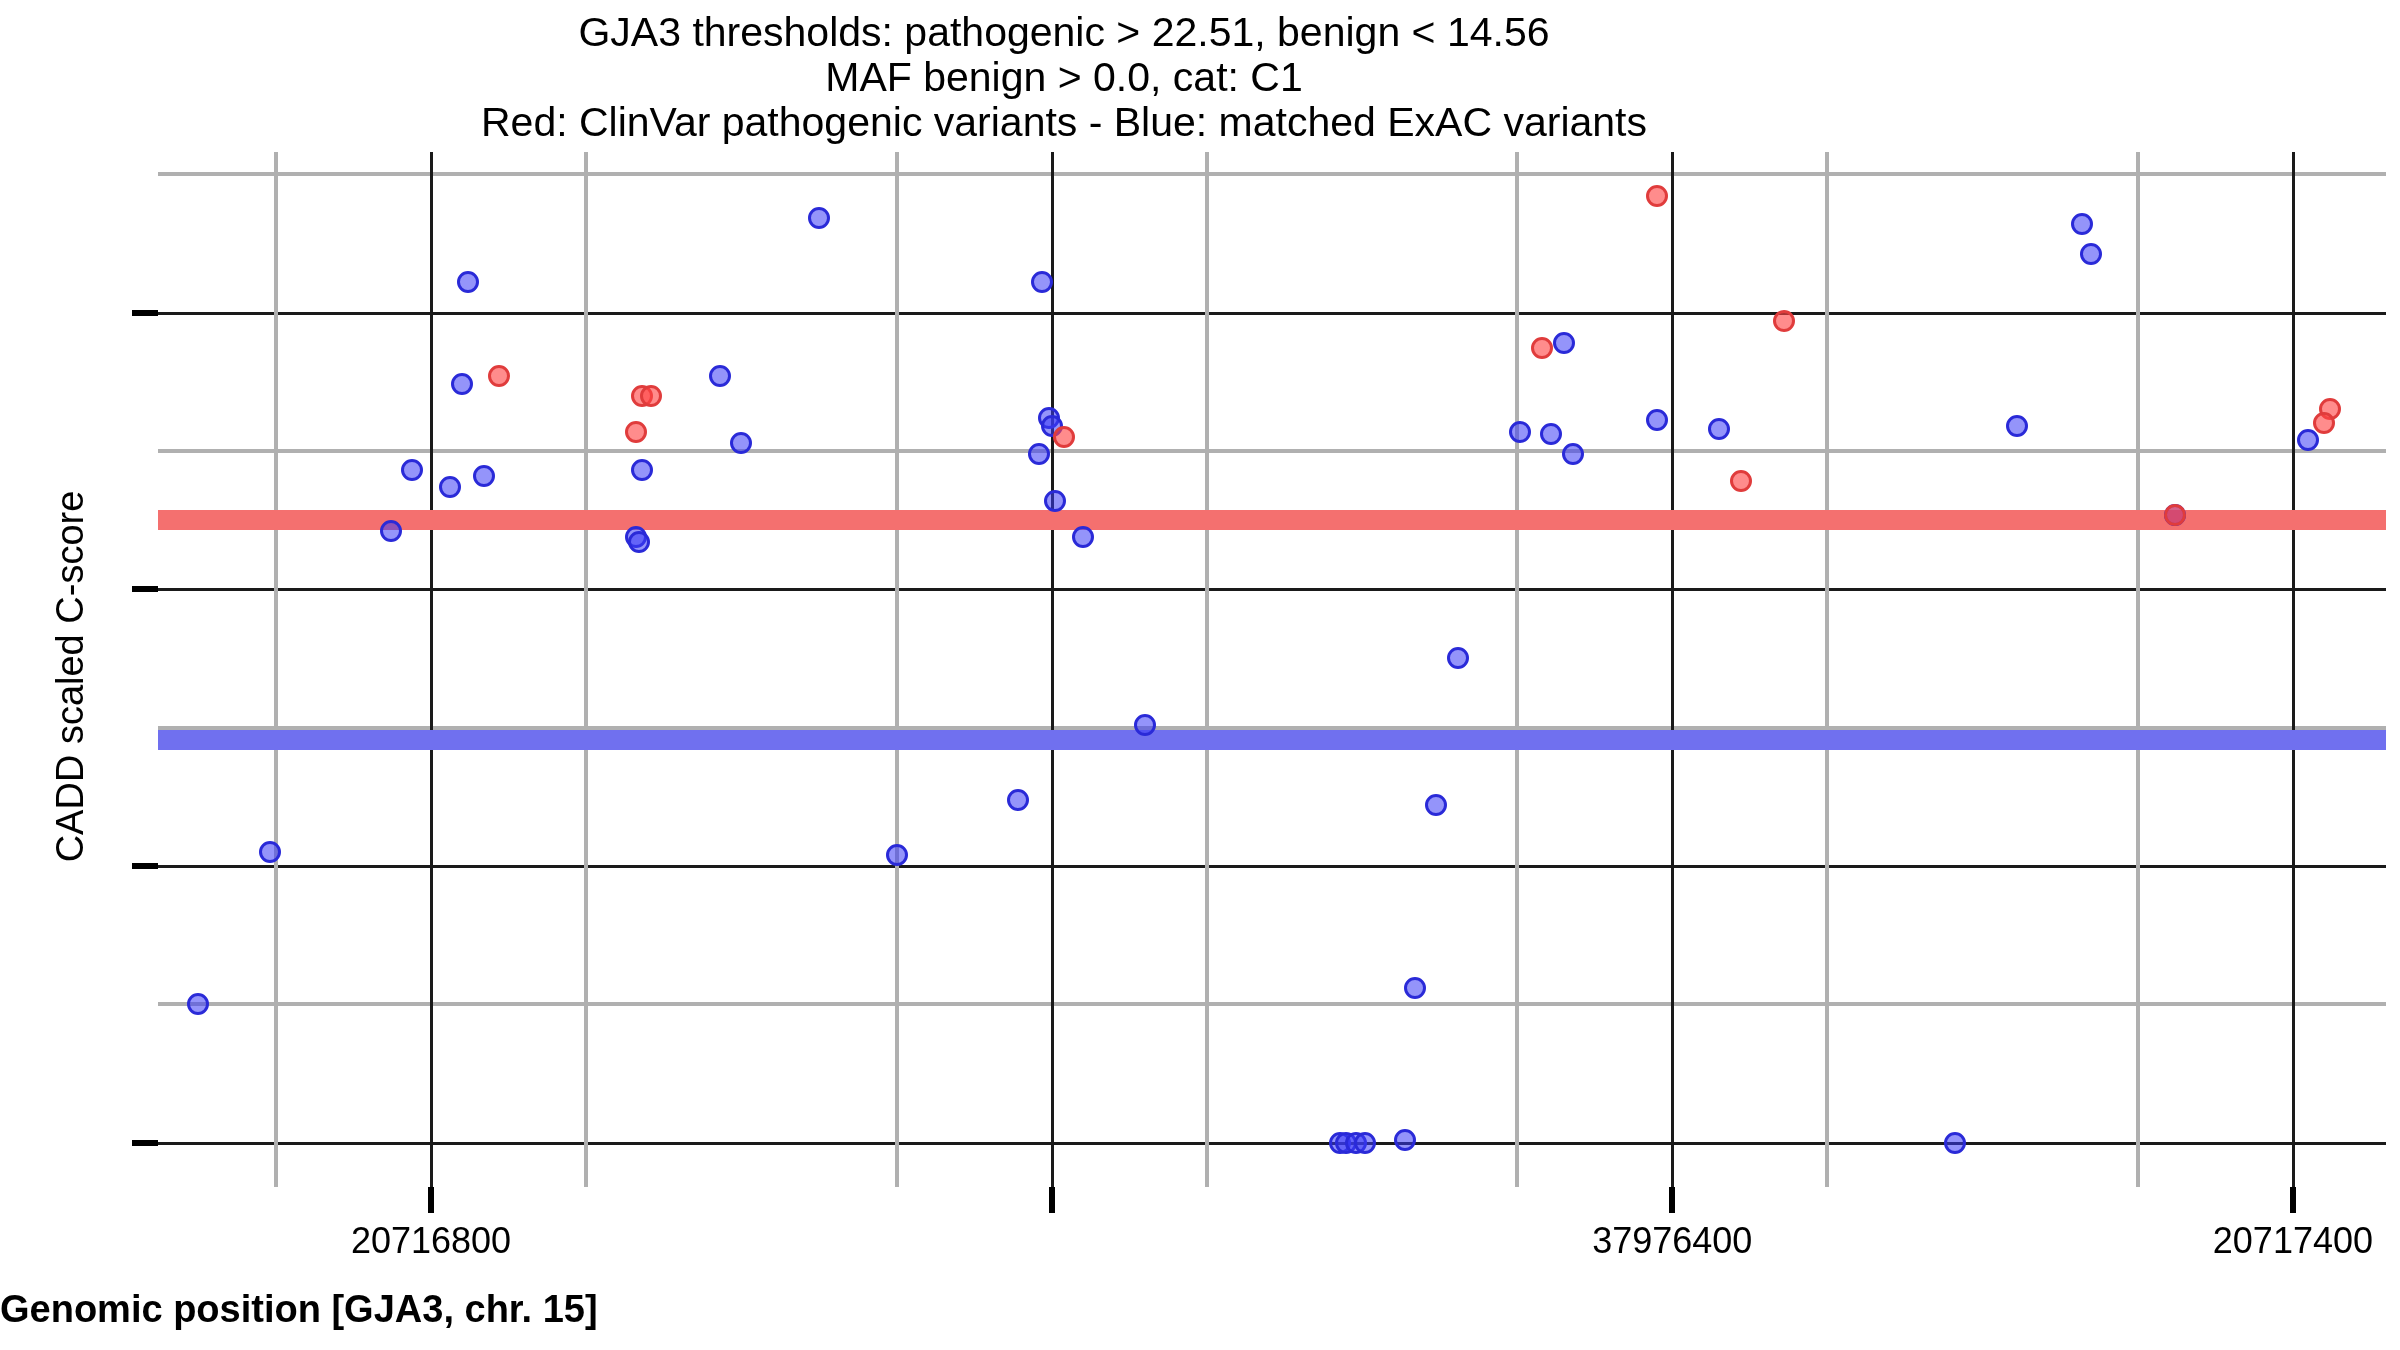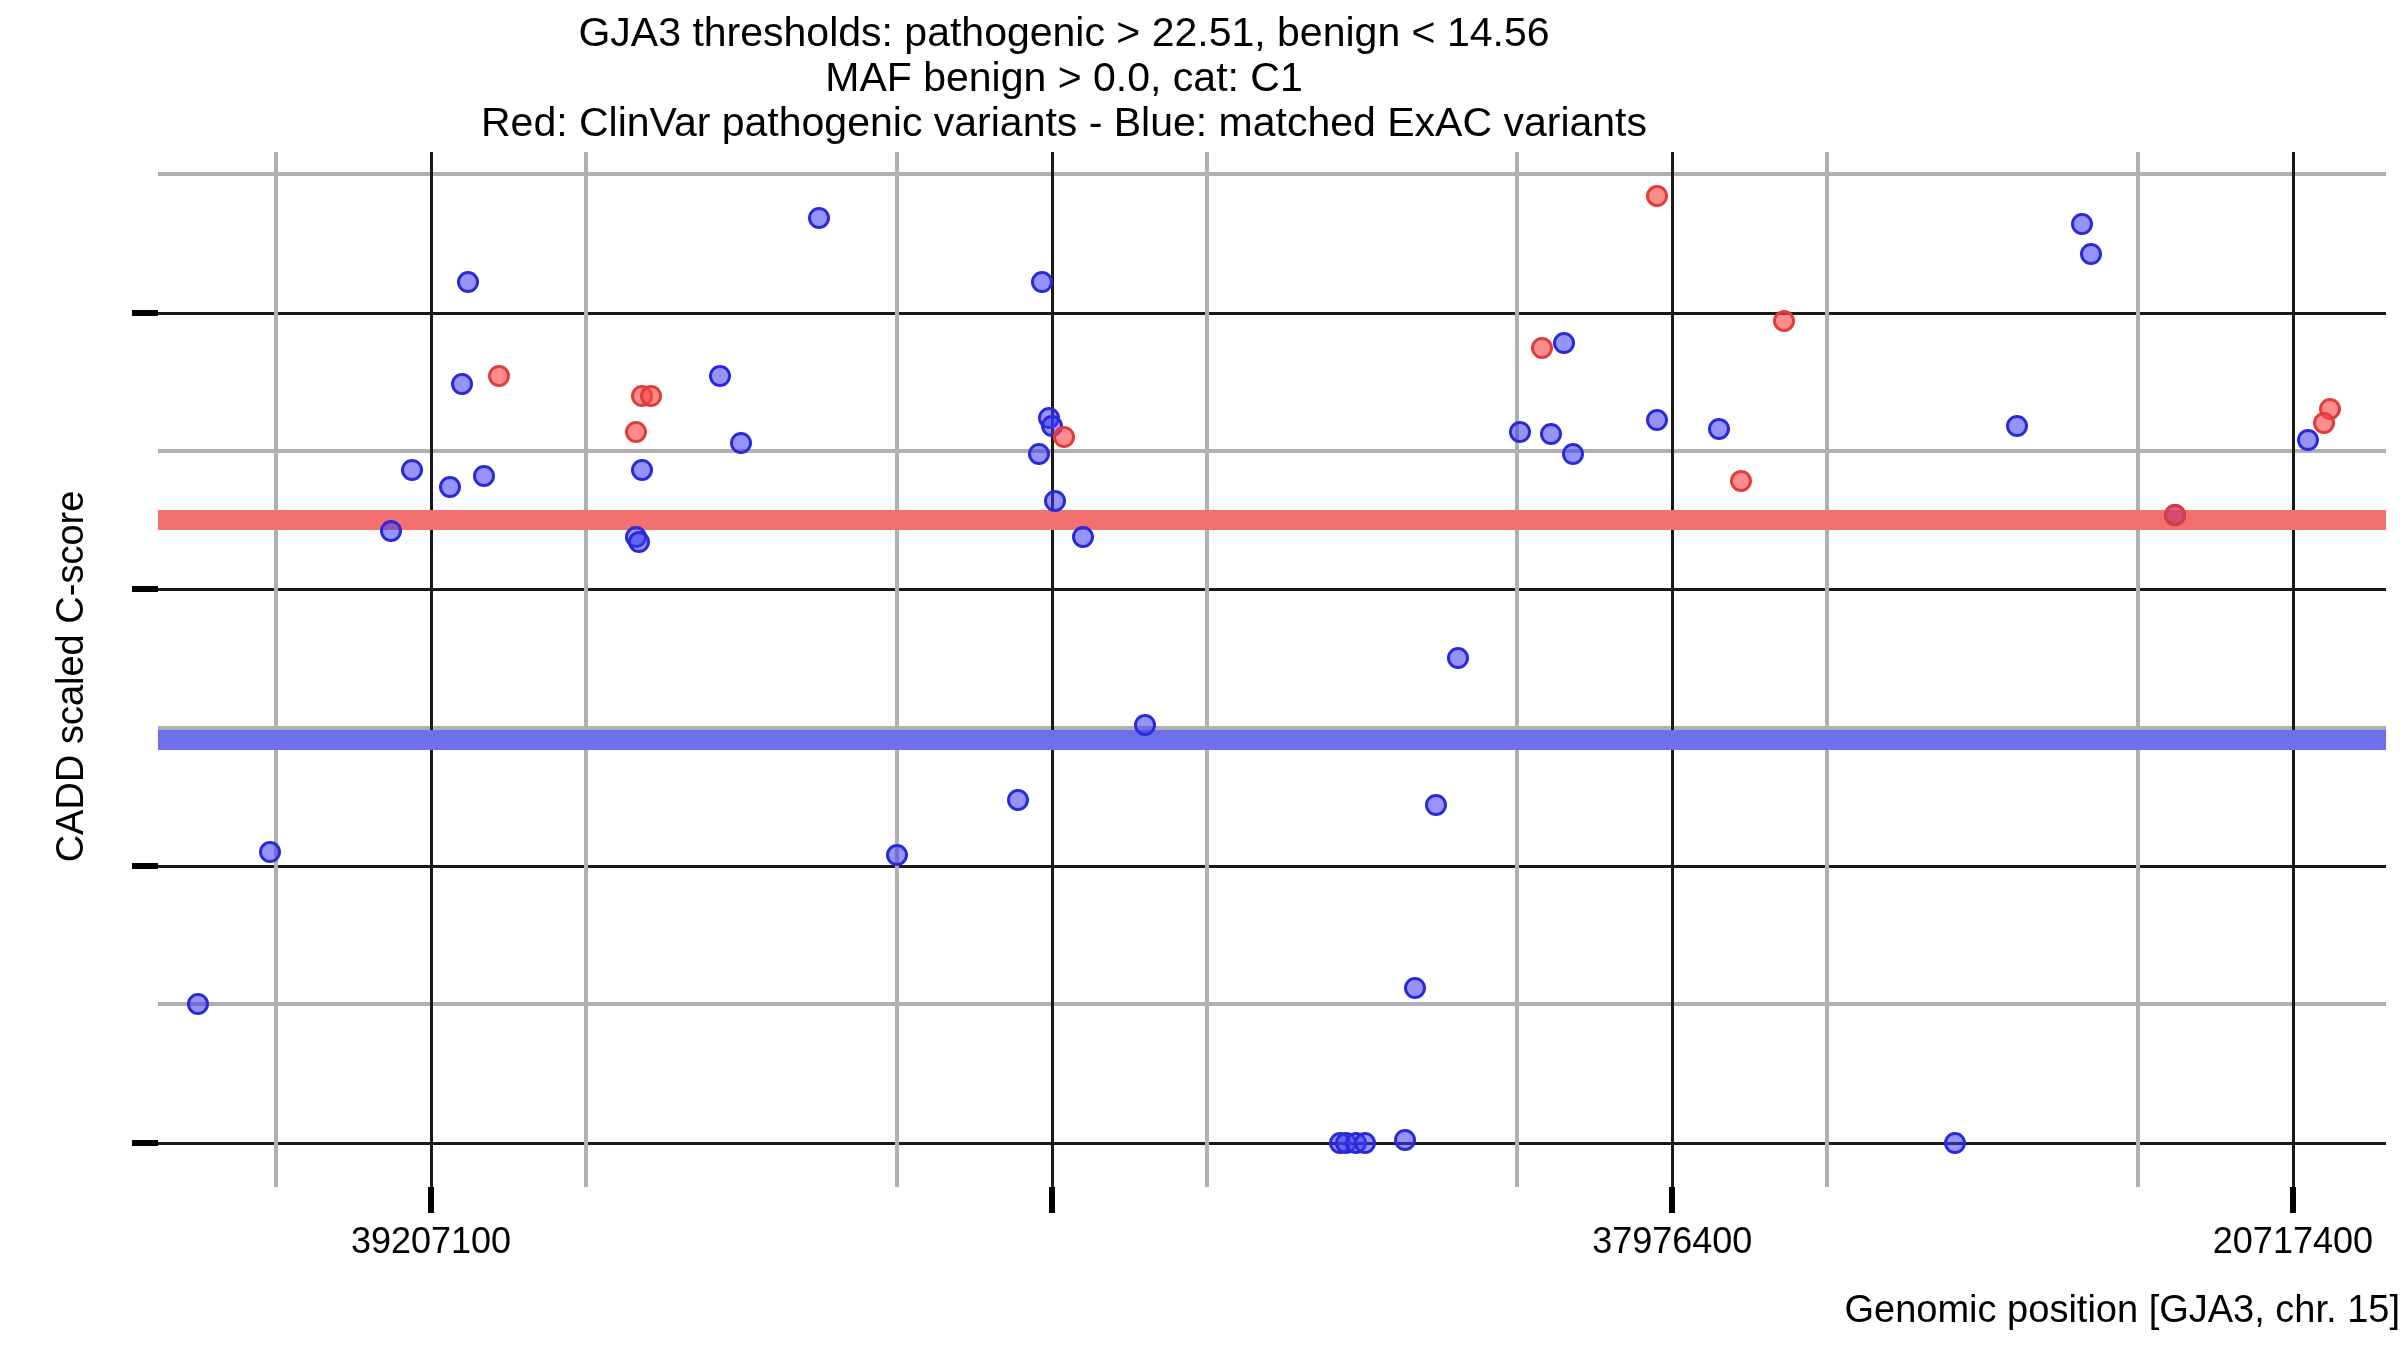--- a/index.html
+++ b/index.html
@@ -6,22 +6,22 @@
   body{width:2400px;height:1350px;background:#ffffff;
        font-family:"Liberation Sans",sans-serif;overflow:hidden;}
   #root{position:relative;width:2400px;height:1350px;}
 
   
   .title{position:absolute;left:0;top:10px;width:2128px;text-align:center;
          color:#000;font-size:41px;line-height:45px;white-space:nowrap;}
   .title div{margin:0;padding:0;}
 
   
-  #xlabel{position:absolute;left:0;top:1288px;width:2400px;text-align:right;
-          font-size:38px;color:#000;}
+  #xlabel{position:absolute;left:0;top:1288px;width:2400px;text-align:left;
+          font-size:38px;color:#000;font-weight:bold;}
   #ylabel{position:absolute;left:-280px;top:655px;width:700px;text-align:center;
           font-size:38px;color:#000;transform:rotate(-90deg);
           transform-origin:50% 50%;}
 
   
   #plot{position:absolute;left:158px;top:152px;width:2228px;height:1035px;}
   #plotclip{position:absolute;left:0;top:0;width:100%;height:100%;overflow:hidden;}
 
   .gridline-h{position:absolute;left:0;width:100%;height:4px;background:#b0b0b0;}
   .gridline-h.major{height:3px;background:#1a1a1a;}
@@ -136,21 +136,21 @@
         <div class="pt red" style="left: 1582.56px; top: 329.318px;"></div>
         <div class="pt red" style="left: 2016.99px; top: 362.527px;"></div>
         <div class="pt red" style="left: 2172.14px; top: 257.366px;"></div>
         <div class="pt red" style="left: 2165.94px; top: 271.203px;"></div>
       </div>
   <div class="ytick" style="top: 987.722px;"></div>
       <div class="ytick" style="top: 710.984px;"></div>
       <div class="ytick" style="top: 434.246px;"></div>
       <div class="ytick" style="top: 157.508px;"></div>
       <div class="xtick" style="left: 273.07px;"></div>
-      <div class="xtlabel" style="left: 273.07px;">39207100</div>
+      <div class="xtlabel" style="left: 273.07px;">20716800</div>
       <div class="xtick" style="left: 893.682px;"></div>
       <div class="xtick" style="left: 1514.3px;"></div>
       <div class="xtlabel" style="left: 1514.3px;">37976400</div>
       <div class="xtick" style="left: 2134.91px;"></div>
       <div class="xtlabel" style="left: 2134.91px;">20717400</div>
     </div>
 
 </div>
 
 </body></html>

